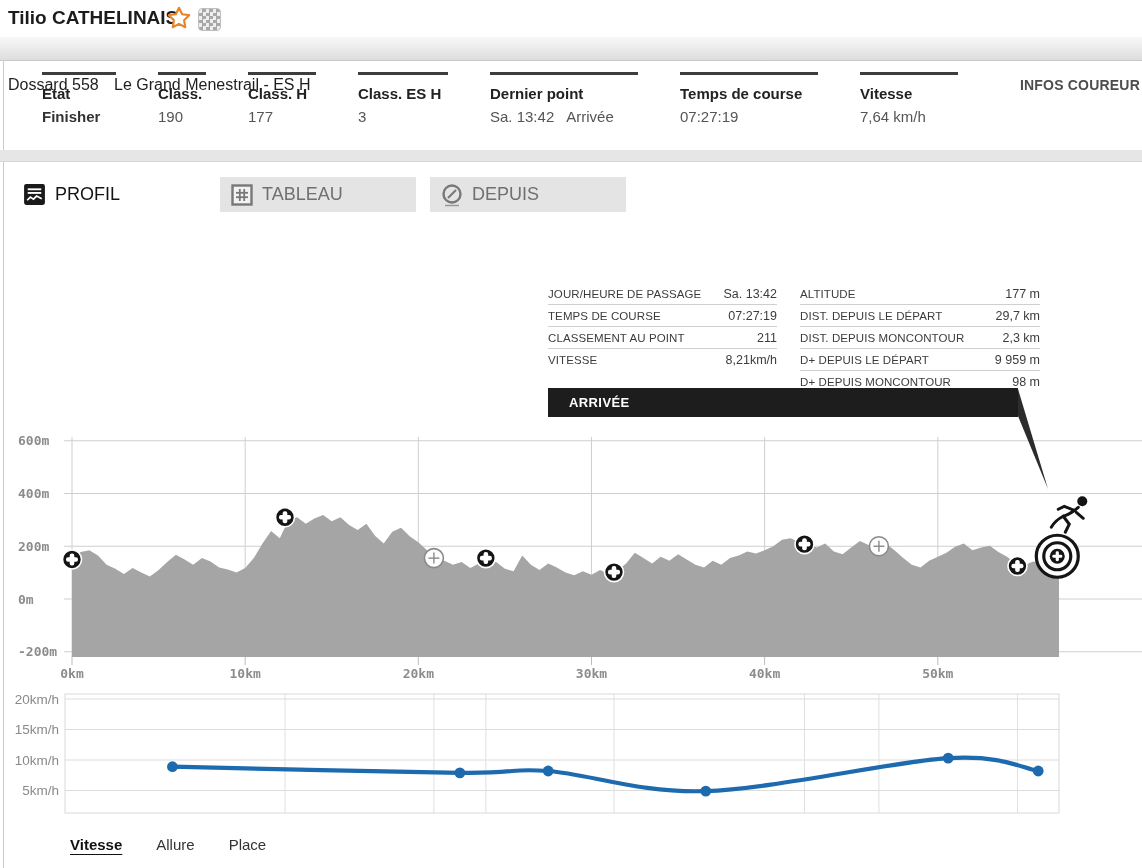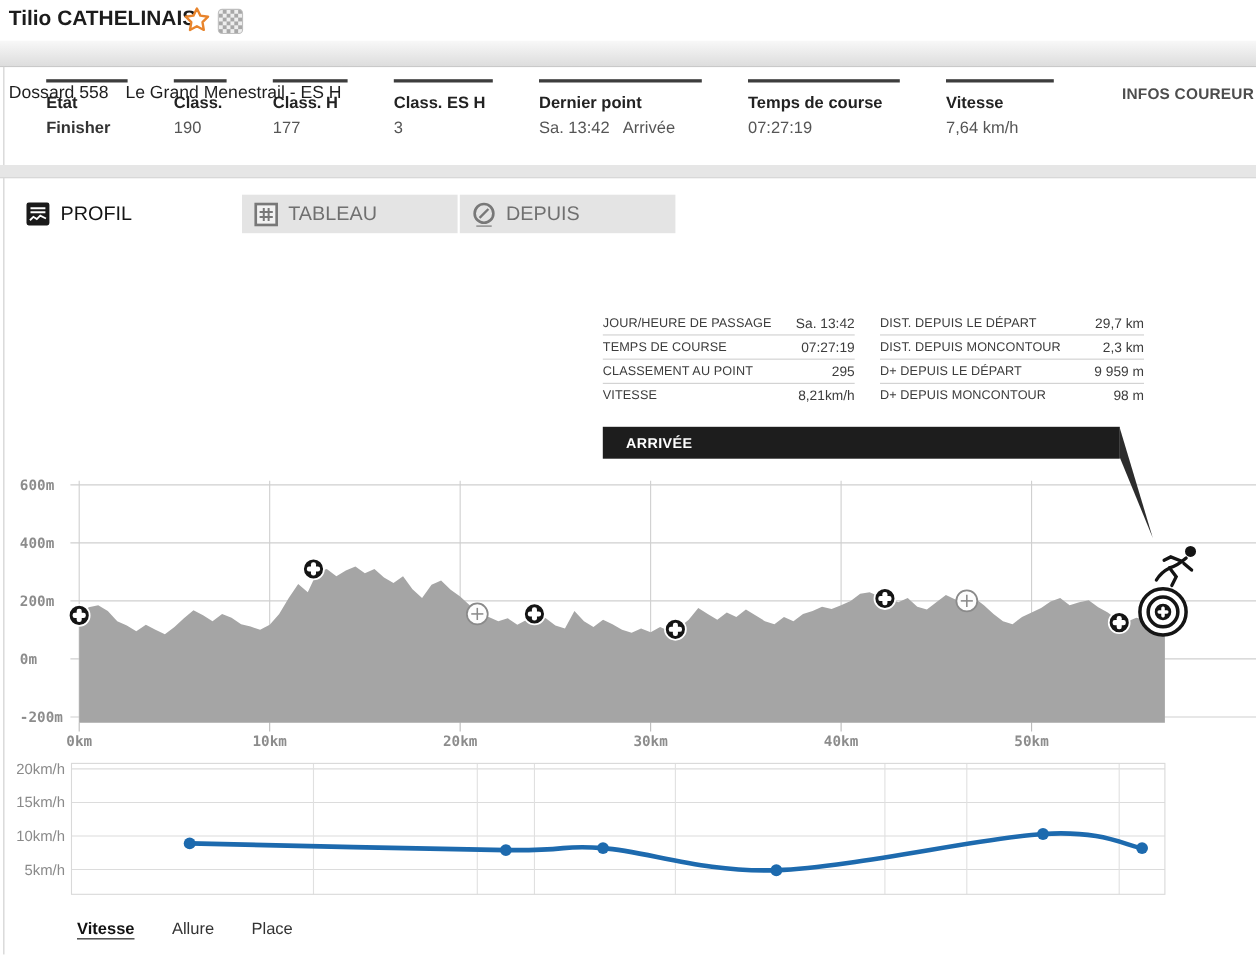--- a/index.html
+++ b/index.html
@@ -28,21 +28,21 @@
   .stat .lbl{font-size:15px;font-weight:bold;color:#222;line-height:20px;}
   .stat .val{font-size:15px;color:#555;line-height:20px;margin-top:3px;}
   .stat .val .v2{margin-left:12px;}
   .w-etat{width:74px}.w-class{width:48px}.w-classh{width:68px}.w-classesh{width:90px}
   .w-dernier{width:148px}.w-temps{width:138px}.w-vit{width:98px}
 
   .sep-band{position:absolute;left:0;top:150px;width:1142px;height:11px;background:#e6e6e6;border-bottom:1px solid #d6d6d6;}
 
   
   .tabs{position:absolute;left:22px;top:177px;display:flex;align-items:center;}
-  .tab{display:flex;align-items:center;height:35px;font-size:18px;color:#707070;cursor:pointer;margin-right:2px;}
+  .tab{display:flex;align-items:center;height:35px;font-size:18px;color:#707070;cursor:pointer;margin-right:14px;}
   .tab .ticon{margin:0 8px 0 10px;display:flex;}
   .tab.inactive{background:#e4e4e4;width:196px;}
   .tab.active{background:transparent;color:#141414;margin-right:100px;}
   .tab.active .ticon{margin-left:0;}
 
   
   .tt{position:absolute;top:283px;font-size:12px;color:#3c3c3c;}
   .tt-left{left:548px;width:229px;}
   .tt-right{left:800px;width:240px;}
   .tt .trow{display:flex;justify-content:space-between;align-items:center;height:21px;border-bottom:1px solid #cfcfcf;}
@@ -268,28 +268,32 @@
     <div class="trow">
         <span class="tl">JOUR/HEURE DE PASSAGE</span>
         <span class="tv">Sa. 13:42</span>
       </div>
     <div class="trow">
         <span class="tl">TEMPS DE COURSE</span>
         <span class="tv">07:27:19</span>
       </div>
     <div class="trow">
         <span class="tl">CLASSEMENT AU POINT</span>
-        <span class="tv">295</span>
+        <span class="tv">211</span>
       </div>
     <div class="trow">
         <span class="tl">VITESSE</span>
         <span class="tv">8,21km/h</span>
       </div>
   </div>
   <div class="tt tt-right">
+    <div class="trow">
+        <span class="tl">ALTITUDE</span>
+        <span class="tv">177 m</span>
+      </div>
     <div class="trow">
         <span class="tl">DIST. DEPUIS LE DÉPART</span>
         <span class="tv">29,7 km</span>
       </div>
     <div class="trow">
         <span class="tl">DIST. DEPUIS MONCONTOUR</span>
         <span class="tv">2,3 km</span>
       </div>
     <div class="trow">
         <span class="tl">D+ DEPUIS LE DÉPART</span>

